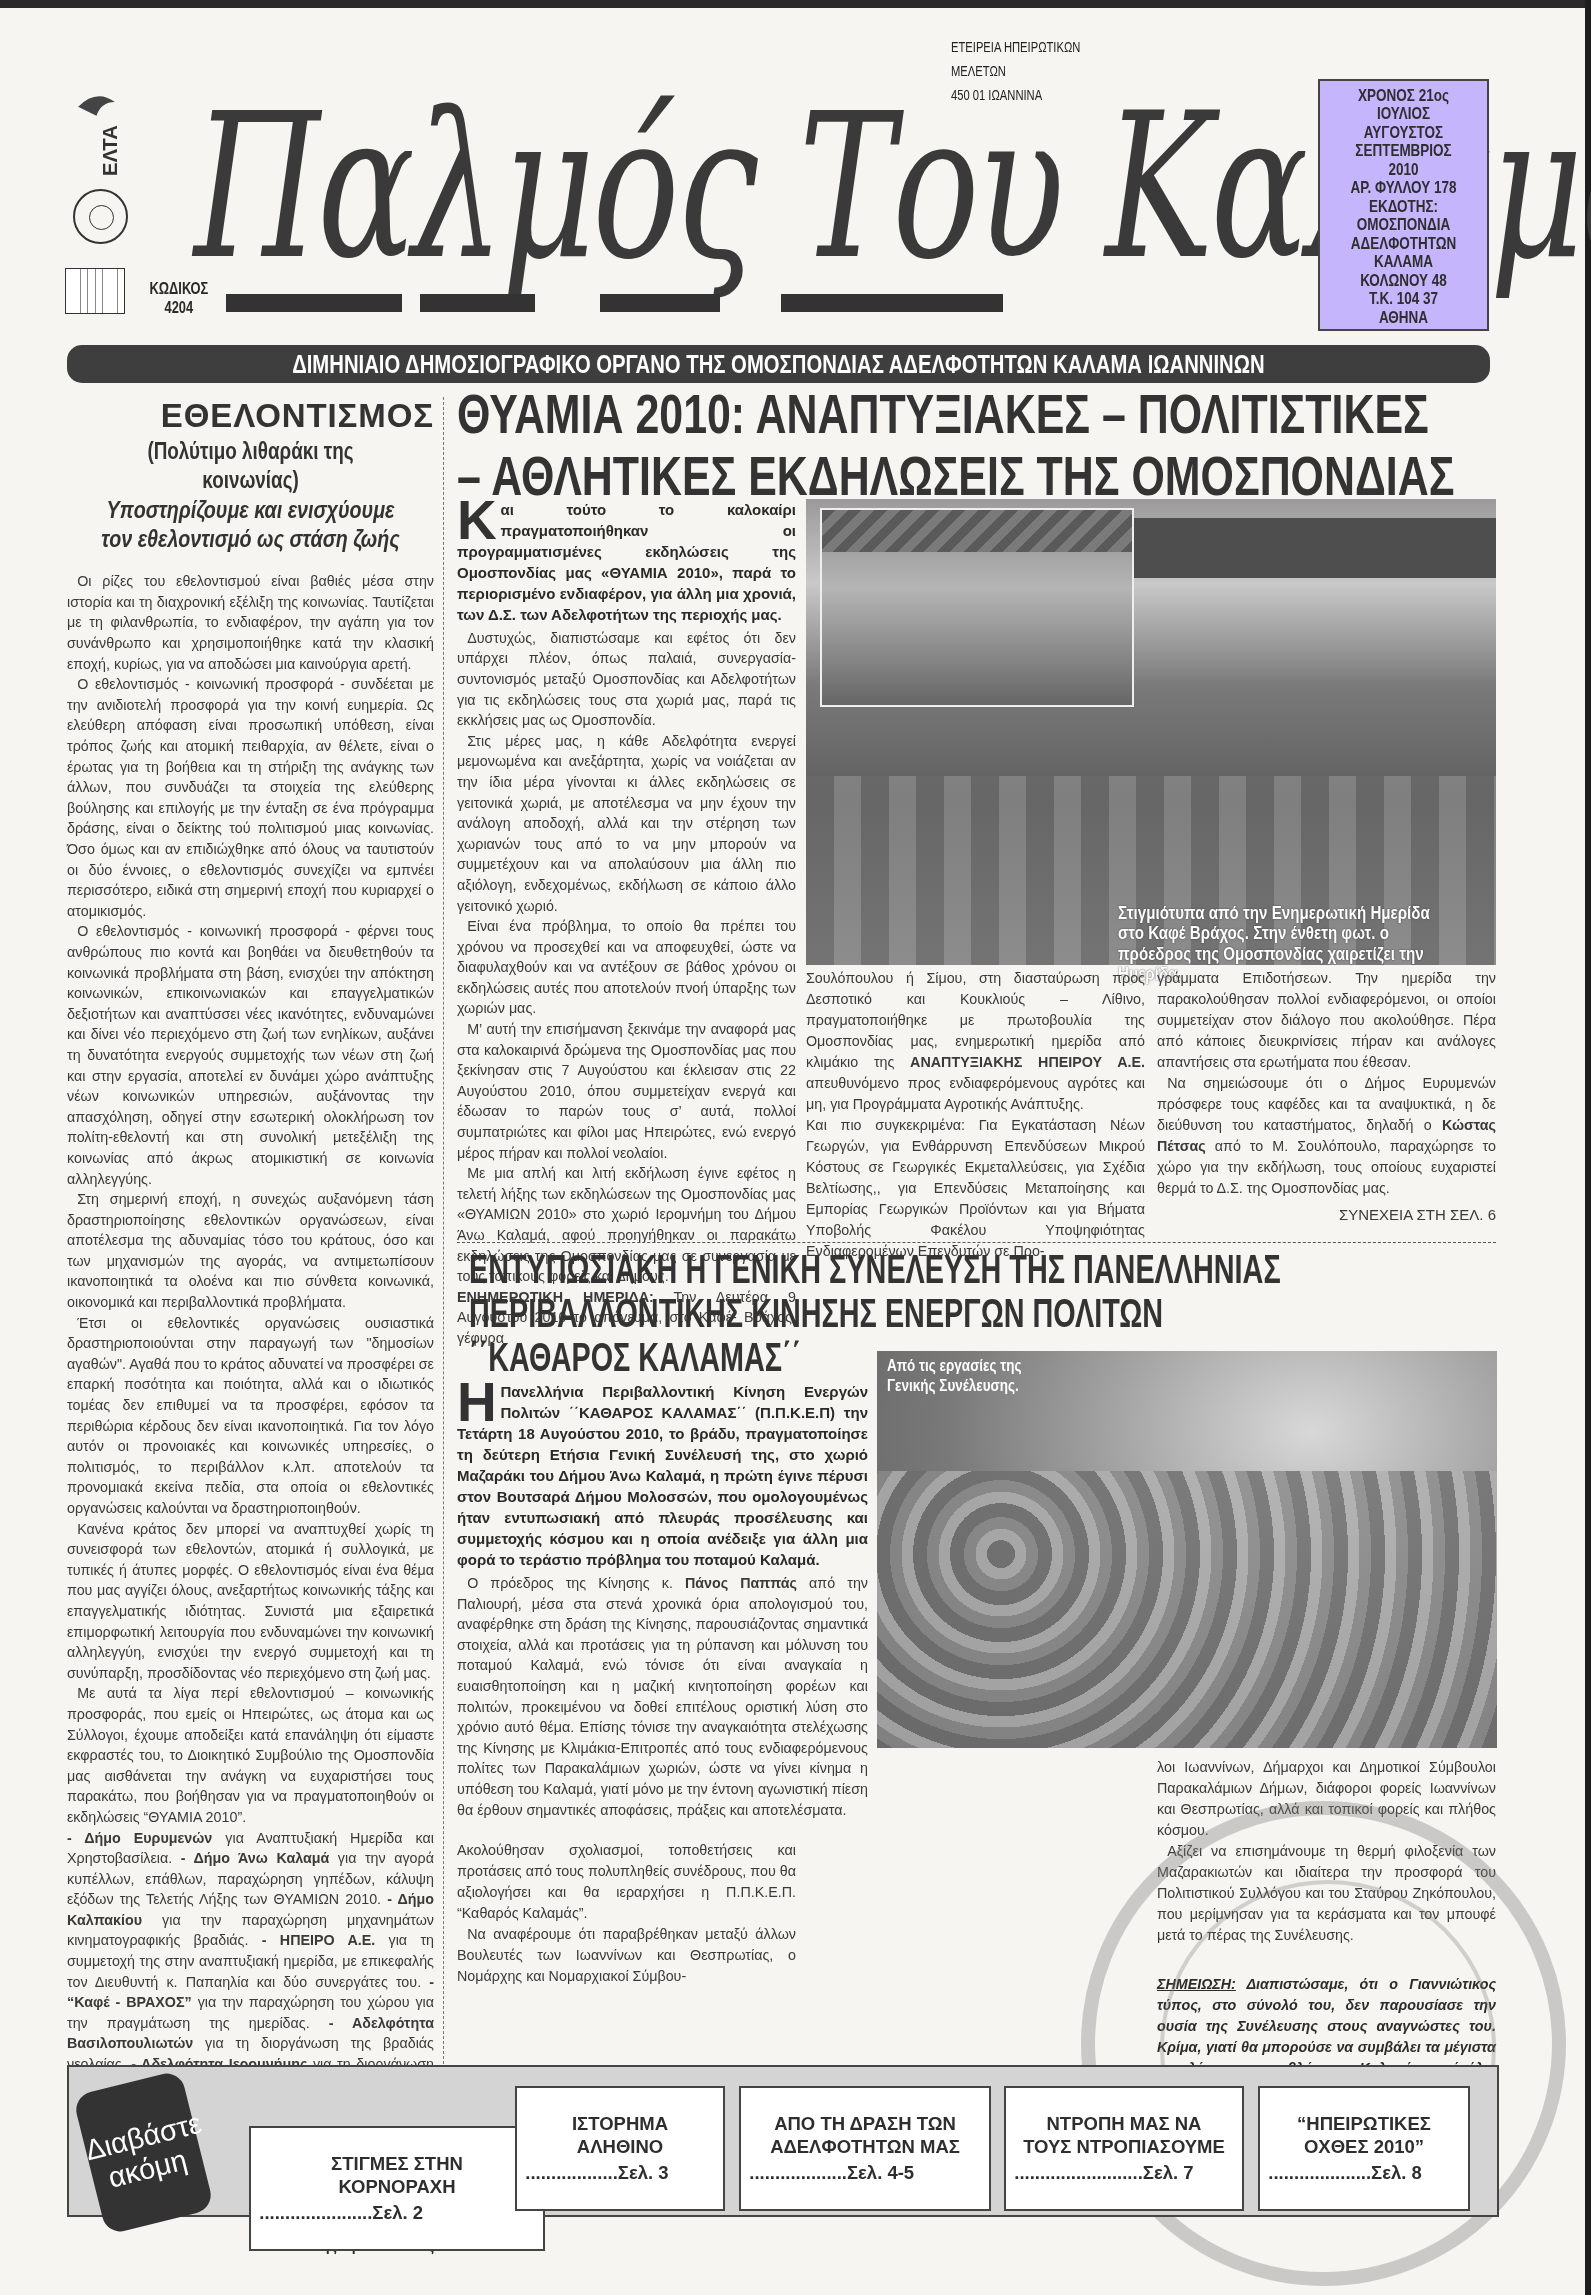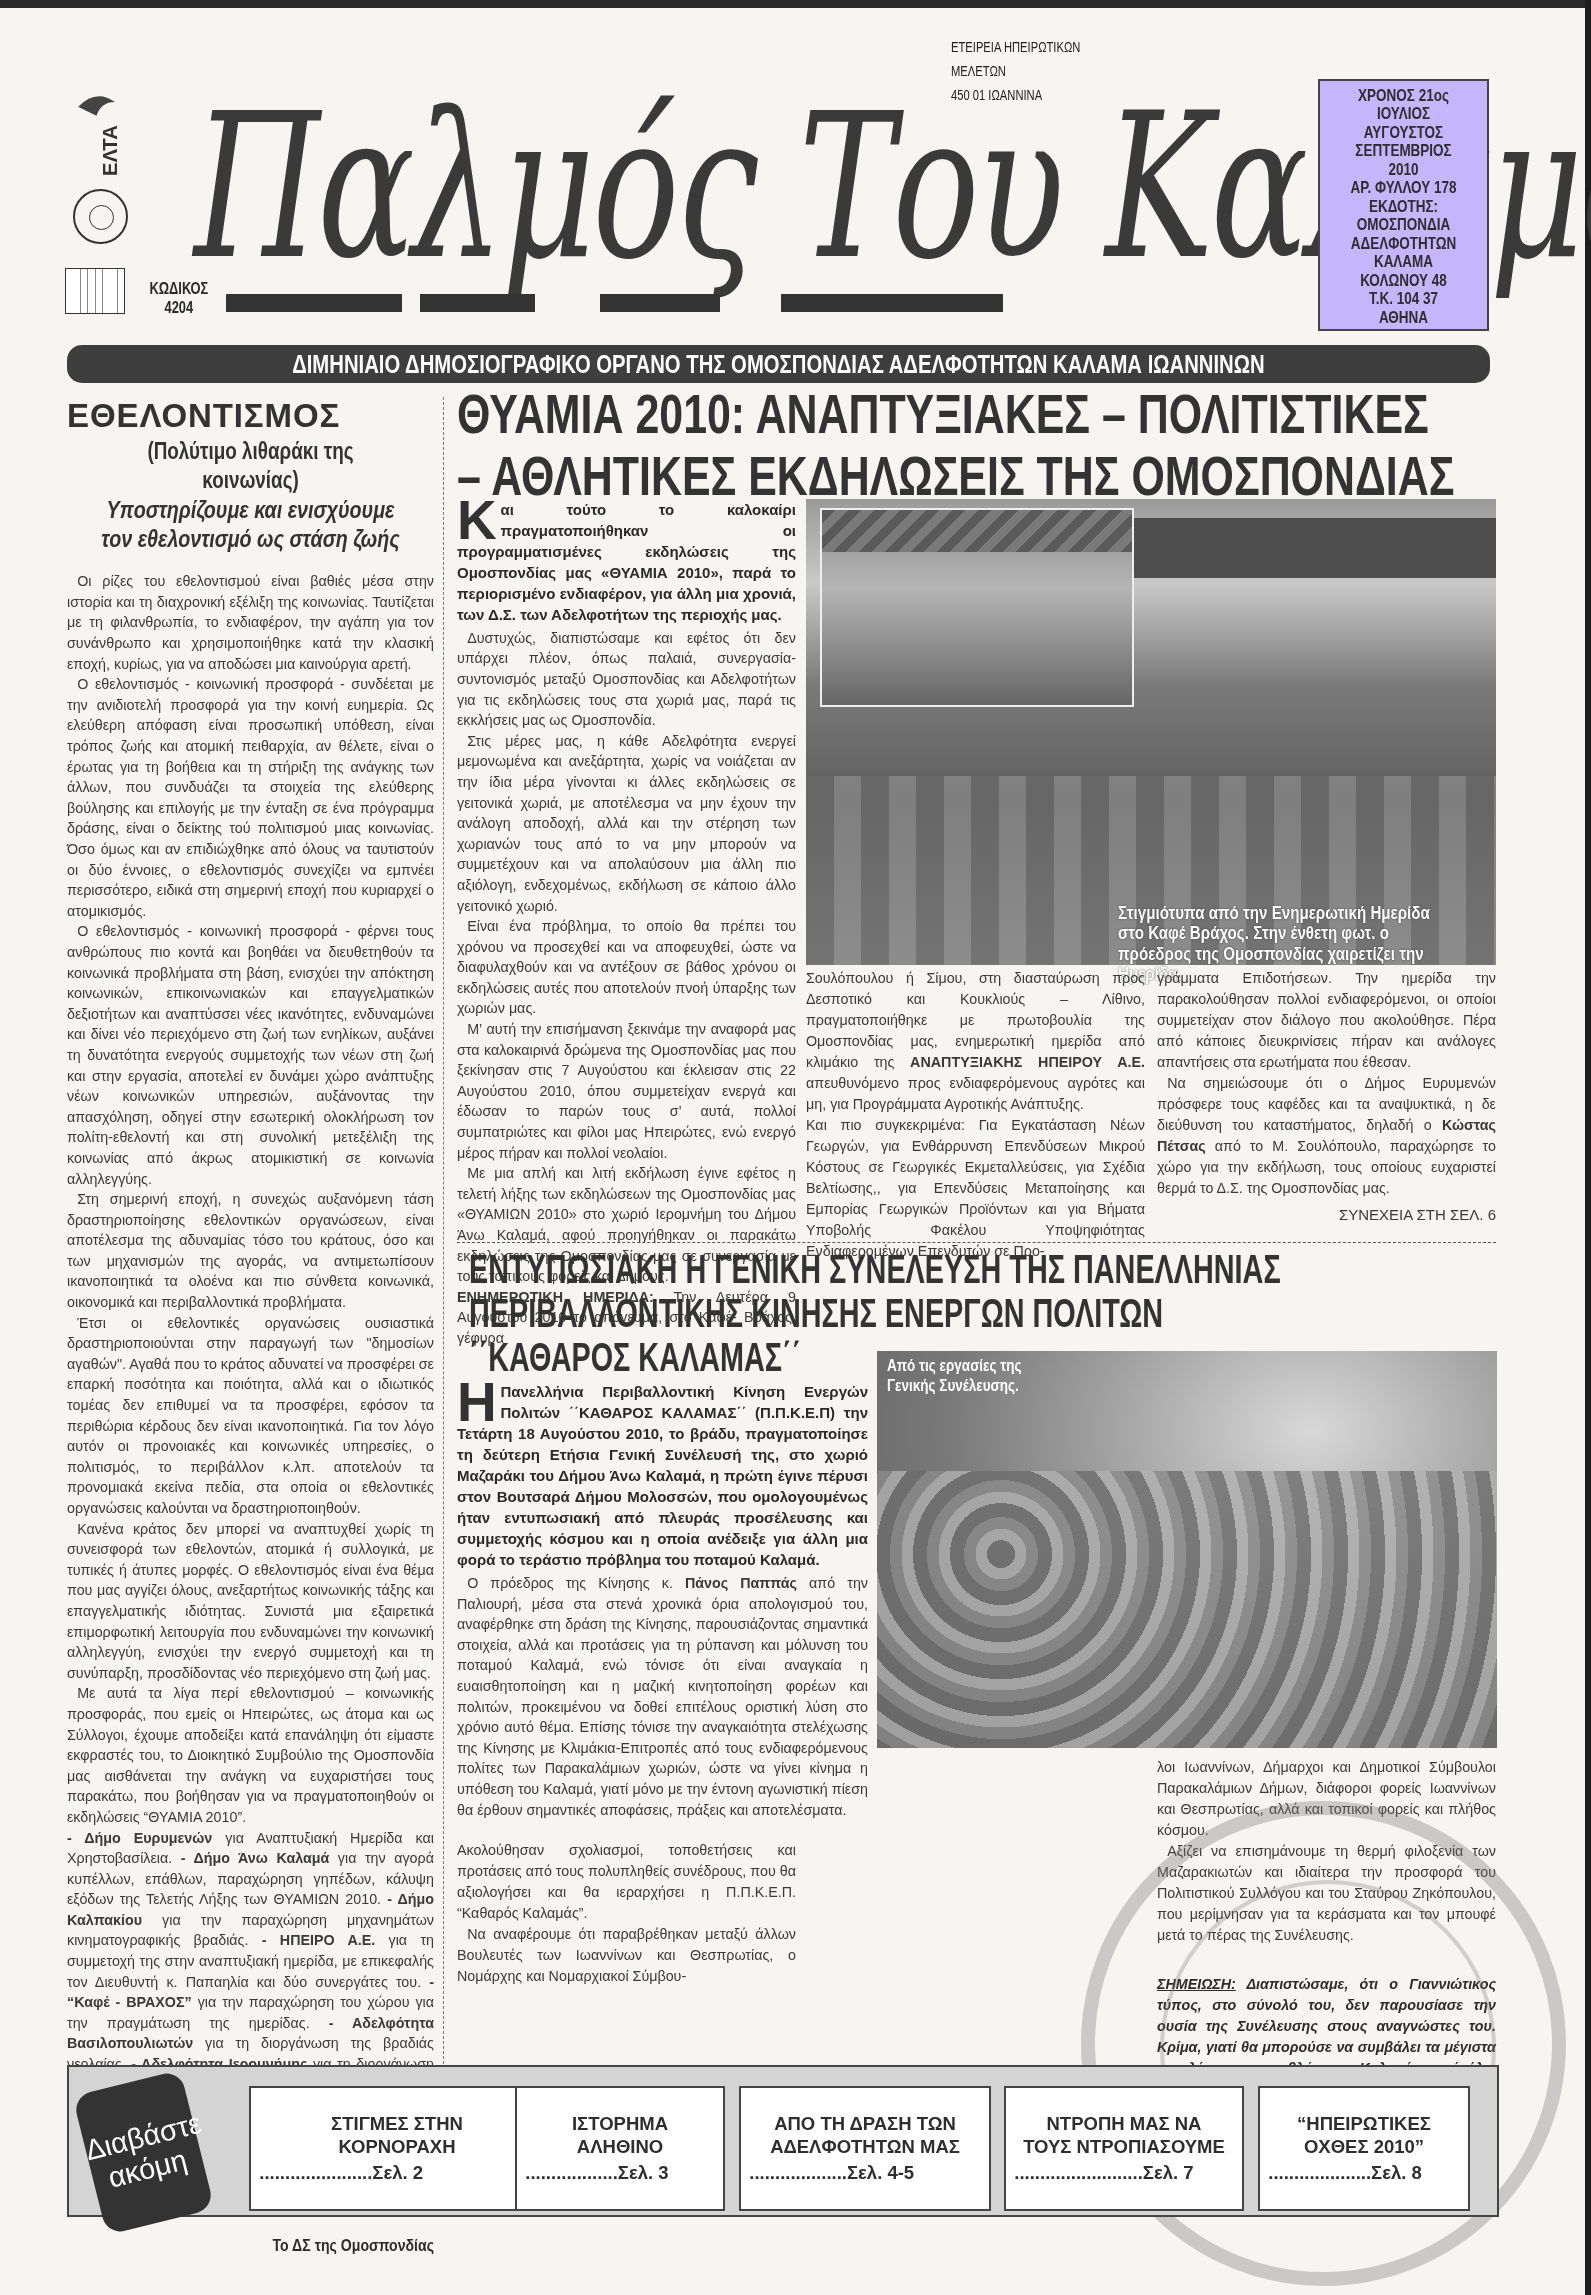--- a/index.html
+++ b/index.html
@@ -29,21 +29,21 @@
   
   .infobox { position: absolute; left: 1318px; top: 79px; width: 171px; height: 252px; border: 2.3px solid #444; background: #c4b5fd; padding: 5.5px 0; text-align: center; font-weight: bold; font-size: 15.7px; line-height: 18.5px; color: #2e2e2e; }
   .infobox div { transform: scaleX(0.86); }
 
   
   .banner { position: absolute; left: 67px; top: 345px; width: 1423px; height: 38px; background: #3e3e3e; color: #fff; font-weight: bold; font-size: 26px; line-height: 38px; text-align: center; white-space: nowrap; overflow: hidden; border-radius: 15px; }
   .banner span { display: inline-block; transform: scaleX(0.78); transform-origin: center; }
 
   
   .lcol { position: absolute; left: 67px; top: 397px; width: 367px; }
-  .lcol-title { text-align: left; font-size: 33px; font-weight: bold; color: #333; letter-spacing: 0.9px; line-height: 37px; }
+  .lcol-title { text-align: right; font-size: 33px; font-weight: bold; color: #333; letter-spacing: 0.9px; line-height: 37px; }
   .lcol-sub { text-align: center; font-size: 23px; font-weight: bold; color: #333; line-height: 29px; margin-top: 2.8px; transform: scaleX(0.82); }
   .lcol-italic { text-align: center; font-size: 24px; font-weight: bold; font-style: italic; color: #333; line-height: 29px; transform: scaleX(0.82); }
   .body-text { font-size: 14.3px; line-height: 20.6px; text-align: justify; color: #3a3a3a; }
   .body-text p { text-indent: 10.2px; }
   .body-text p.noindent { text-indent: 0; }
   .lcol .body-text { margin-top: 18.5px; }
   .sign { text-align: right; font-weight: bold; font-size: 16.6px; margin-top: 17.6px; transform: scaleX(0.85); transform-origin: right; }
 
   .vrule { position: absolute; left: 443px; top: 397px; width: 0.9px; height: 1672px; border-left: 1.4px dashed #777; }
 
@@ -240,21 +240,21 @@
     </div>
   </div>
 
   <div class="stamp"></div>
 
   <div class="footer">
     <div class="read-more">
       <div>Διαβάστε</div>
       <div>ακόμη</div>
     </div>
-    <div class="teaser" style="left:180px;width:296px;">
+    <div class="teaser" style="left:180px;width:296px;margin-top:40px;">
       <div>ΣΤΙΓΜΕΣ ΣΤΗΝ</div>
       <div>ΚΟΡΝΟΡΑΧΗ</div>
       <div class="pg">......................Σελ. 2</div>
     </div>
     <div class="teaser" style="left:446px;width:210px;">
       <div>ΙΣΤΟΡΗΜΑ</div>
       <div>ΑΛΗΘΙΝΟ</div>
       <div class="pg">..................Σελ. 3</div>
     </div>
     <div class="teaser" style="left:670px;width:252px;">

